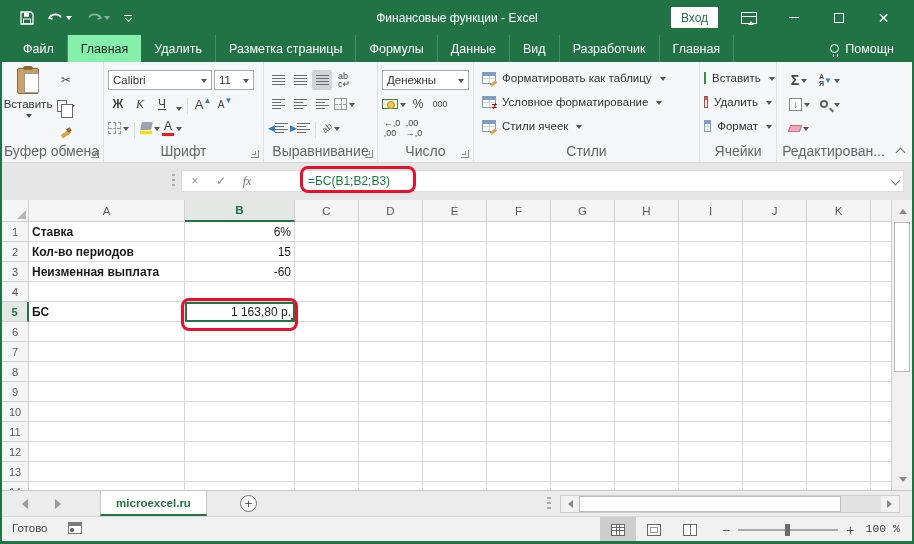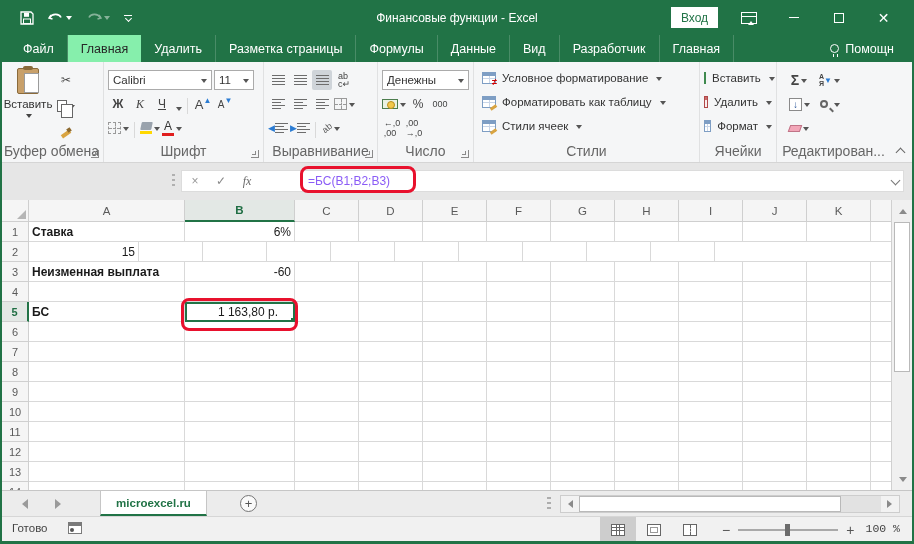--- a/index.html
+++ b/index.html
@@ -93,21 +93,21 @@
   .collapse:after{content:"";position:absolute;left:3px;top:3px;width:6px;height:6px;border-left:1px solid #666;border-top:1px solid #666;transform:rotate(45deg);}
   .vseph{width:1px;height:16px;background:#d9d9d9;margin:0 3px;}
   
   .fbar{position:absolute;left:0;top:163px;width:914px;height:37px;background:#e6e6e6;display:flex;align-items:center;}
   .namebox{position:absolute;left:8px;top:7px;width:158px;height:22px;background:#fff;border:1px solid #c6c6c6;display:flex;align-items:center;font-size:11.5px;color:#222;padding-left:8px;cursor:text;}
   .namebox .dd{margin-left:auto;margin-right:6px;}
   .fdots{position:absolute;left:172px;top:11px;width:3px;height:14px;background:repeating-linear-gradient(#b0b0b0 0 2px,transparent 2px 5px);}
   .fxstrip{position:absolute;left:181px;top:7px;right:10px;height:22px;background:#fff;border:1px solid #dcdcdc;display:flex;align-items:center;font-size:12px;color:#9a9a9a;}
   .fxbtn{width:26px;text-align:center;cursor:pointer;}
   .fxit{font-style:italic;font-family:"Liberation Serif",serif;color:#6a6a6a;}
-  .formulatxt{margin-left:48px;color:#8b5cf6;font-size:12px;}
+  .formulatxt{margin-left:48px;color:#15803d;font-size:12px;}
   .fexpand{position:absolute;right:12px;top:14px;width:12px;height:8px;cursor:pointer;}
   .fexpand:after{content:"";position:absolute;left:2px;top:0;width:6px;height:6px;border-right:1px solid #777;border-bottom:1px solid #777;transform:rotate(45deg);}
   
   .grid{position:absolute;left:2px;top:200px;width:889px;height:290px;background:#fff;overflow:hidden;}
   .g-row{display:flex;height:20px;}
   .g-row.g-head{height:22px;}
   .g-cell{border-right:1px solid #d9d9d9;border-bottom:1px solid #d9d9d9;overflow:hidden;white-space:nowrap;}
   .g-colhead{background:#f5f5f5;color:#5a5a5a;font-size:11.5px;display:flex;align-items:center;justify-content:center;border-right-color:#cfcfcf;border-bottom-color:#cfcfcf;cursor:pointer;}
   .g-rowhead{background:#f5f5f5;color:#5a5a5a;font-size:11px;display:flex;align-items:center;justify-content:center;border-right-color:#cfcfcf;border-bottom-color:#cfcfcf;cursor:pointer;}
   .g-corner{background:#f5f5f5;position:relative;border-right-color:#cfcfcf;border-bottom-color:#cfcfcf;cursor:pointer;}
@@ -115,21 +115,21 @@
   .w-rh{width:27px;flex:none;}
   .w-a{width:156px;flex:none;}
   .w-b{width:110px;flex:none;}
   .w-c{width:64px;flex:none;}
   .w-rest{flex:1;border-right:none;}
   .sel-col{background:#e3e8e5;color:#1f6e43;border-bottom:2px solid #217346;font-weight:bold;}
   .sel-row{background:#e3e8e5;color:#1f6e43;border-right:2px solid #217346;font-weight:bold;}
   .g-data{font-size:12px;color:#1a1a1a;display:flex;align-items:center;padding:0 3px;cursor:cell;}
   .cell-label{font-weight:bold;}
   .cell-value{justify-content:flex-end;font-weight:normal;}
-  .active-cell{position:relative;border:2px solid #217346;padding-right:15px;}
+  .active-cell{position:relative;border:2px solid #217346;padding-right:2px;}
   .fill-handle{position:absolute;right:-2px;bottom:-2px;width:5px;height:5px;background:#217346;border:1px solid #fff;}
   .annot{position:absolute;border:3px solid #e8112d;border-radius:8px;z-index:40;pointer-events:none;}
   
   .vscroll{position:absolute;right:2px;top:200px;width:21px;height:290px;background:#f0f0f0;border-left:1px solid #d0d0d0;}
   .varrow{position:absolute;left:2px;width:17px;height:17px;background:#f0f0f0;display:flex;align-items:center;justify-content:center;cursor:pointer;}
   .tri-up{width:0;height:0;border:4px solid transparent;border-bottom:5px solid #8a8a8a;margin-top:-3px;}
   .tri-down{width:0;height:0;border:4px solid transparent;border-top:5px solid #8a8a8a;margin-bottom:-3px;}
   .vthumb{position:absolute;left:2px;top:22px;width:16px;height:150px;background:#fff;border:1px solid #b9b9b9;cursor:grab;}
   
   .sheetbar{position:absolute;left:0;top:490px;width:914px;height:26px;background:#ececec;border-top:1px solid #c6c6c6;}
@@ -377,27 +377,27 @@
         <span class="mini">
             <span class="decic">,00<br>→,0</span>
           </span>
       </div>
       <div class="grp-label">Число</div>
       <span class="launcher"></span>
     </div>
 
     <div class="grp" style="width:226px">
       <div class="styles-row">
+        <span class="gridic brush"></span>
+        <span>Форматировать как таблицу</span>
+          <span class="dd"></span>
+      </div>
+      <div class="styles-row">
         <span class="gridic cf"></span>
         <span>Условное форматирование</span>
-          <span class="dd"></span>
-      </div>
-      <div class="styles-row">
-        <span class="gridic brush"></span>
-        <span>Форматировать как таблицу</span>
           <span class="dd"></span>
       </div>
       <div class="styles-row">
         <span class="gridic brush"></span>
         <span>Стили ячеек</span>
           <span class="dd"></span>
       </div>
       <div class="grp-label">Стили</div>
     </div>
 
@@ -494,20 +494,21 @@
         <div class="g-cell g-data w-c"></div>
         <div class="g-cell g-data w-c"></div>
         <div class="g-cell g-data w-c"></div>
         <div class="g-cell g-data w-c"></div>
         <div class="g-cell g-data w-c"></div>
         <div class="g-cell g-data w-c"></div>
         <div class="g-cell g-data w-rest"></div>
       </div>
       <div class="g-row">
         <div class="g-cell g-rowhead w-rh">2</div>
+        <div class="g-cell g-data w-a cell-label">Кол-во периодов</div>
         <div class="g-cell g-data w-b cell-value">15</div>
         <div class="g-cell g-data w-c"></div>
         <div class="g-cell g-data w-c"></div>
         <div class="g-cell g-data w-c"></div>
         <div class="g-cell g-data w-c"></div>
         <div class="g-cell g-data w-c"></div>
         <div class="g-cell g-data w-c"></div>
         <div class="g-cell g-data w-c"></div>
         <div class="g-cell g-data w-c"></div>
         <div class="g-cell g-data w-c"></div>

